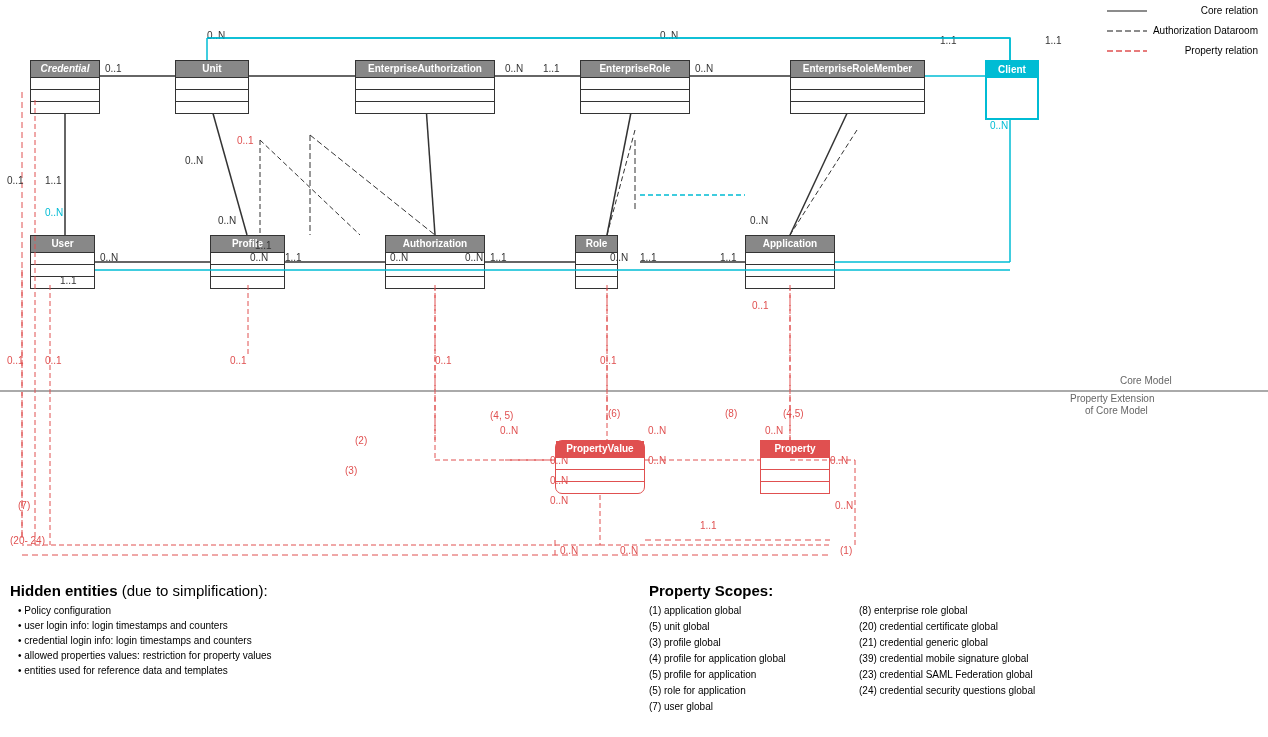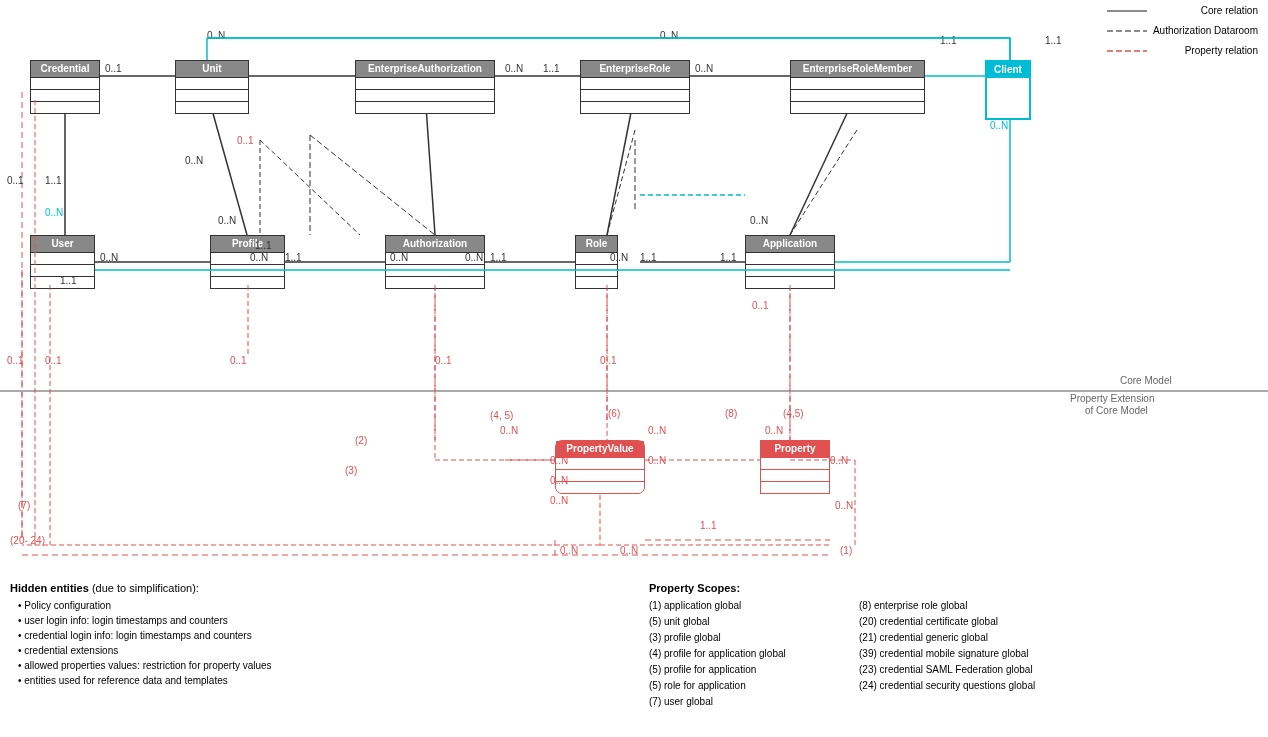--- a/index.html
+++ b/index.html
@@ -115,21 +115,21 @@
       top: 582px;
       left: 10px;
       right: 10px;
       display: flex;
       gap: 30px;
     }
     .bottom-col {
       flex: 1;
     }
     .bottom-title {
-      font-size: 11px;
+      font-size: 15px;
       font-weight: bold;
       margin-bottom: 4px;
     }
     .bottom-title span {
       font-weight: normal;
     }
     .bullet-list {
       list-style: none;
       padding-left: 8px;
     }
@@ -225,21 +225,21 @@
     <line x1="555" y1="540" x2="555" y2="555" stroke="#e05050" stroke-width="1" stroke-dasharray="6,4"></line>
     <line x1="645" y1="540" x2="830" y2="540" stroke="#e05050" stroke-width="1" stroke-dasharray="6,4"></line>
 
     <line x1="22" y1="555" x2="830" y2="555" stroke="#e05050" stroke-width="1" stroke-dasharray="6,4"></line>
 
     <line x1="310" y1="135" x2="435" y2="235" stroke="#333" stroke-width="1" stroke-dasharray="6,3"></line>
     <line x1="310" y1="135" x2="310" y2="235" stroke="#333" stroke-width="1" stroke-dasharray="6,3"></line>
     <line x1="635" y1="140" x2="635" y2="210" stroke="#333" stroke-width="1" stroke-dasharray="6,3"></line>
   </svg>
 
-  <div class="entity-box" style="left:30px; top:60px; width:70px;">
+  <div class="entity-box" style="left:30px; top:60px; width:70px;font-style:italic;">
     <div class="entity-header">Credential</div>
     <div class="entity-rows">
       <div class="entity-row"></div>
       <div class="entity-row"></div>
       <div class="entity-row"></div>
     </div>
   </div>
 
   <div class="entity-box" style="left:175px; top:60px; width:74px;">
     <div class="entity-header">Unit</div>
@@ -270,21 +270,21 @@
 
   <div class="entity-box" style="left:790px; top:60px; width:135px;">
     <div class="entity-header">EnterpriseRoleMember</div>
     <div class="entity-rows">
       <div class="entity-row"></div>
       <div class="entity-row"></div>
       <div class="entity-row"></div>
     </div>
   </div>
 
-  <div class="cyan-box" style="left:985px; top:60px; width:46px; height:60px;">
+  <div class="cyan-box" style="left:985px; top:60px; width:54px; height:60px;">
     <div class="cyan-header">Client</div>
     <div style="height:40px; border-top:1px solid #00bcd4;"></div>
   </div>
 
   <div class="entity-box" style="left:30px; top:235px; width:65px;">
     <div class="entity-header">User</div>
     <div class="entity-rows">
       <div class="entity-row"></div>
       <div class="entity-row"></div>
       <div class="entity-row"></div>
@@ -456,21 +456,20 @@
 <div id="bottom-section">
   <div class="bottom-col">
     <div class="bottom-title">
       <strong>Hidden entities</strong>
       <span>(due to simplification):</span>
     </div>
     <ul class="bullet-list">
       <li>Policy configuration</li>
       <li>user login info: login timestamps and counters</li>
       <li>credential login info: login timestamps and counters</li>
-      <li>credential extensions</li>
       <li>allowed properties values: restriction for property values</li>
       <li>entities used for reference data and templates</li>
     </ul>
   </div>
   <div class="bottom-col">
     <div class="bottom-title">
       <strong>Property Scopes:</strong>
     </div>
     <div class="scope-grid">
       <span>(1) application global</span>

